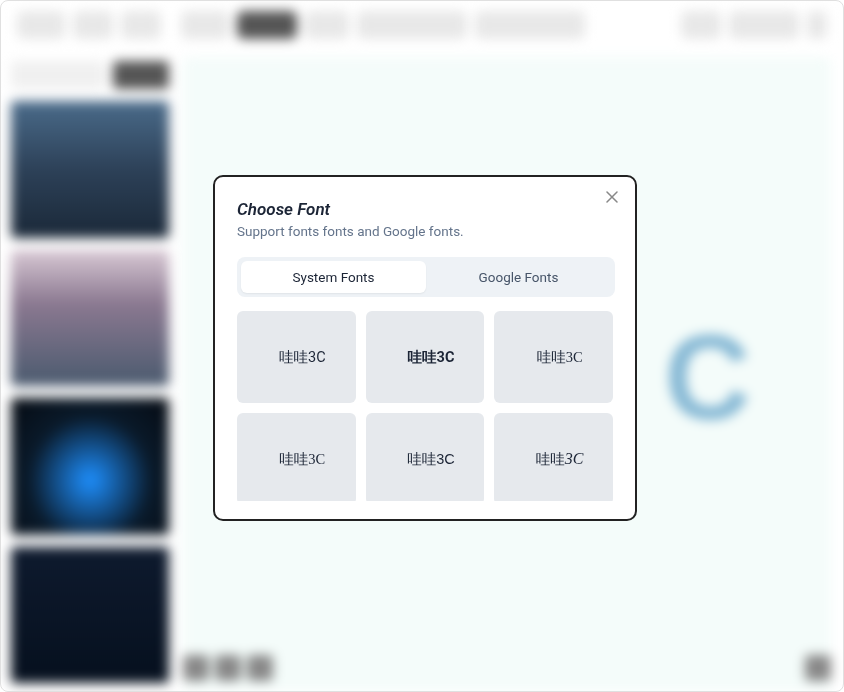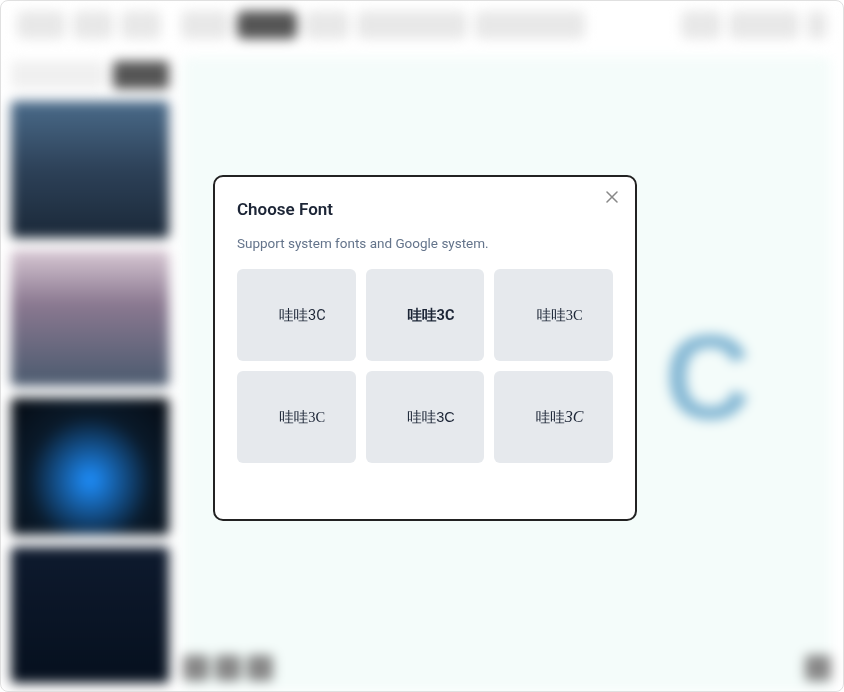--- a/index.html
+++ b/index.html
@@ -47,21 +47,21 @@
       background: #fff; border: 2px solid #222; border-radius: 10px;
       padding: 22px 20px 18px 22px;
       display: flex; flex-direction: column;
     }
     .modal-close {
       position: absolute; top: 12px; right: 14px; width: 18px; height: 18px;
       display: flex; align-items: center; justify-content: center;
       cursor: pointer; color: #888; font-size: 14px;
       background: none; border: none;
     }
-    .modal-title { font-size: 17px; font-weight: 600; color: #1c2536; margin-bottom: 16px; }
+    .modal-title { font-size: 17px; font-weight: 600; color: #1c2536; margin-bottom: 4px; font-style: italic; }
     .modal-subtitle { font-size: 13.5px; color: #64748b; margin-bottom: 18px; }
 
     .tabs {
       display: flex; background: #eef2f6; border-radius: 8px; padding: 4px; margin-bottom: 14px;
     }
     .tab {
       flex: 1; text-align: center; padding: 8px 0; font-size: 13.5px; color: #475569;
       border-radius: 6px; cursor: pointer;
     }
     .tab.active { background: #fff; color: #1c2536; box-shadow: 0 1px 2px rgba(0,0,0,0.06); }
@@ -132,22 +132,26 @@
 
 <div class="modal">
   <button class="modal-close">
     <span>
       <svg width="12" height="12" viewBox="0 0 12 12">
           <path d="M1 1 L11 11 M11 1 L1 11" stroke="#888" stroke-width="1.5" stroke-linecap="round"></path>
         </svg>
     </span>
   </button>
   <div class="modal-title">Choose Font</div>
-  <div class="modal-subtitle">Support system fonts and Google system.</div>
+  <div class="modal-subtitle">Support fonts fonts and Google fonts.</div>
 
+  <div class="tabs">
+    <div class="tab active">System Fonts</div>
+    <div class="tab">Google Fonts</div>
+  </div>
 
   <div class="font-scroll">
     <div class="font-grid">
       <div class="font-card">
           <span class="sample">哇哇3C</span>
         </div>
       <div class="font-card">
           <span class="sample font-bold">哇哇3C</span>
         </div>
       <div class="font-card">

